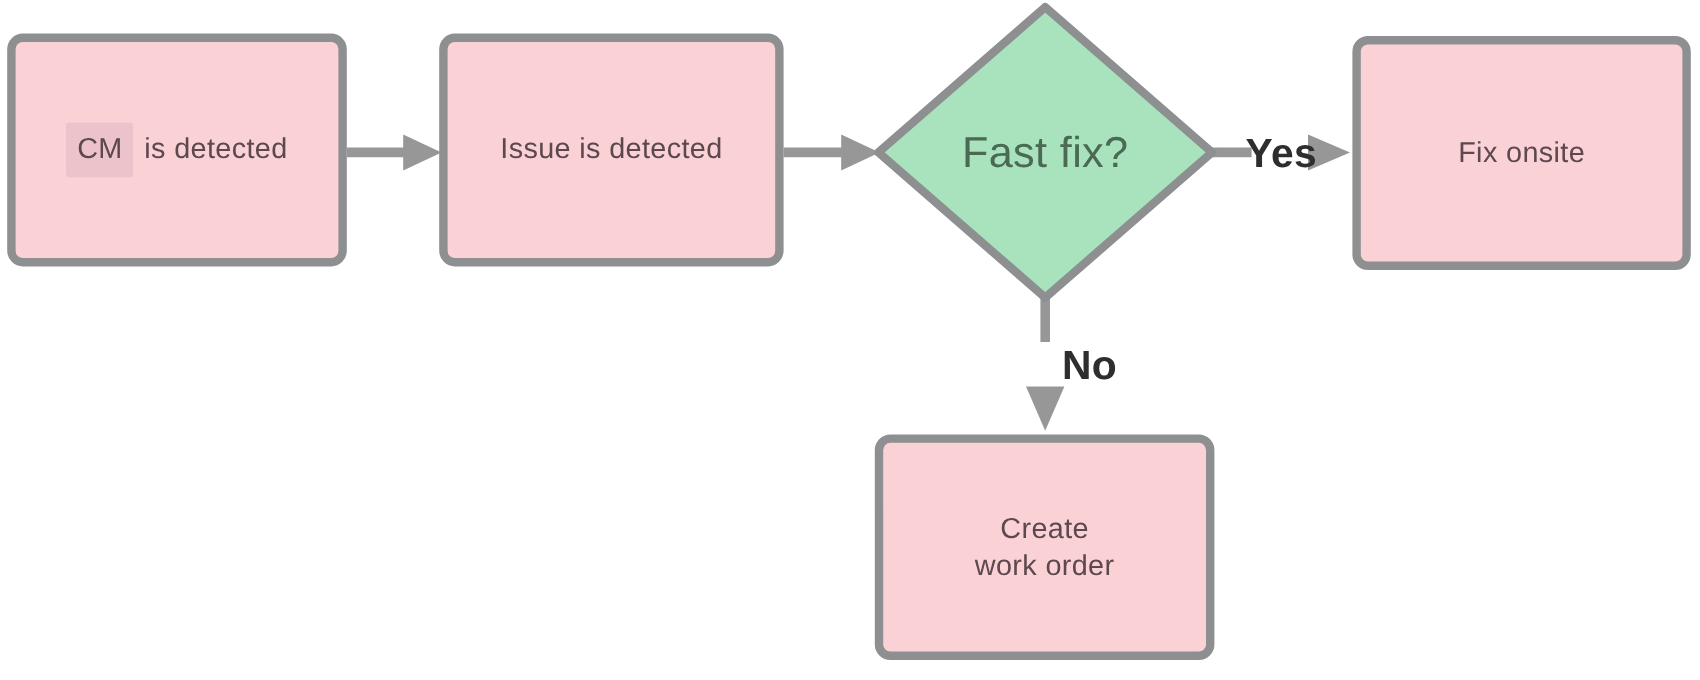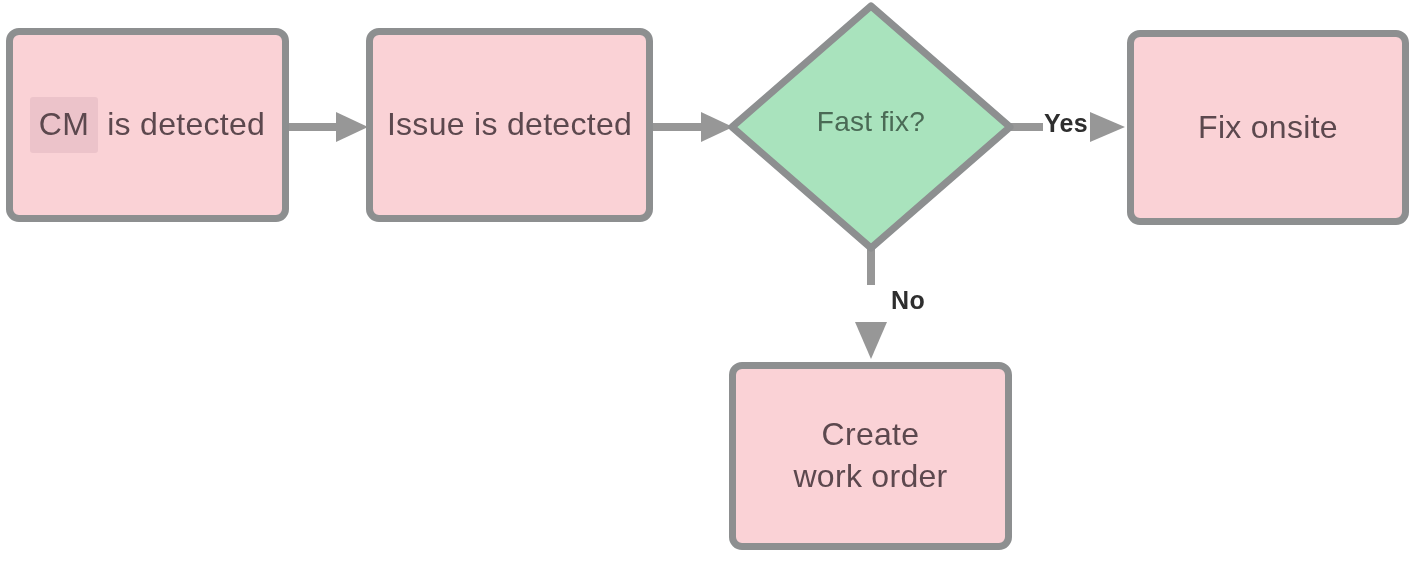--- a/index.html
+++ b/index.html
@@ -33,21 +33,21 @@
   .node{
     position:absolute;
     box-sizing:border-box;
     border:7px solid var(--shape-border);
     border-radius:13px;
     background:var(--process-fill);
     display:flex;
     flex-direction:column;
     align-items:center;
     justify-content:center;
-    font-size:32px;
+    font-size:24px;
     letter-spacing:.3px;
     color:var(--process-text);
     text-align:center;
     line-height:1.3;
   }
   .node-cm{left:6px;top:28px;width:283px;height:194px;}
   .node-issue{left:366px;top:28px;width:287px;height:194px;}
   .node-fixonsite{left:1127px;top:30px;width:282px;height:195px;}
   .node-workorder{left:729px;top:362px;width:283px;height:188px;}
   .node-label-row{display:flex;align-items:center;white-space:nowrap;}
@@ -55,27 +55,27 @@
     background:var(--highlight-bg);
     padding:7px 9px;
     border-radius:3px;
     margin-right:9px;
     display:inline-block;
   }
   .decision-label{
     position:absolute;
     left:771px;top:106px;width:200px;
     text-align:center;
-    font-size:28px;
+    font-size:36px;
     letter-spacing:.3px;
     color:var(--decision-text);
   }
   .edge-label{
     position:absolute;
-    font-size:25px;
+    font-size:34px;
     font-weight:600;
     letter-spacing:.3px;
     color:var(--edge-label-color);
     text-align:center;
   }
   .edge-label-yes{left:1038px;top:109px;width:56px;}
   .edge-label-no{left:878px;top:286px;width:60px;}
 </style>
 </head>
 <body>

